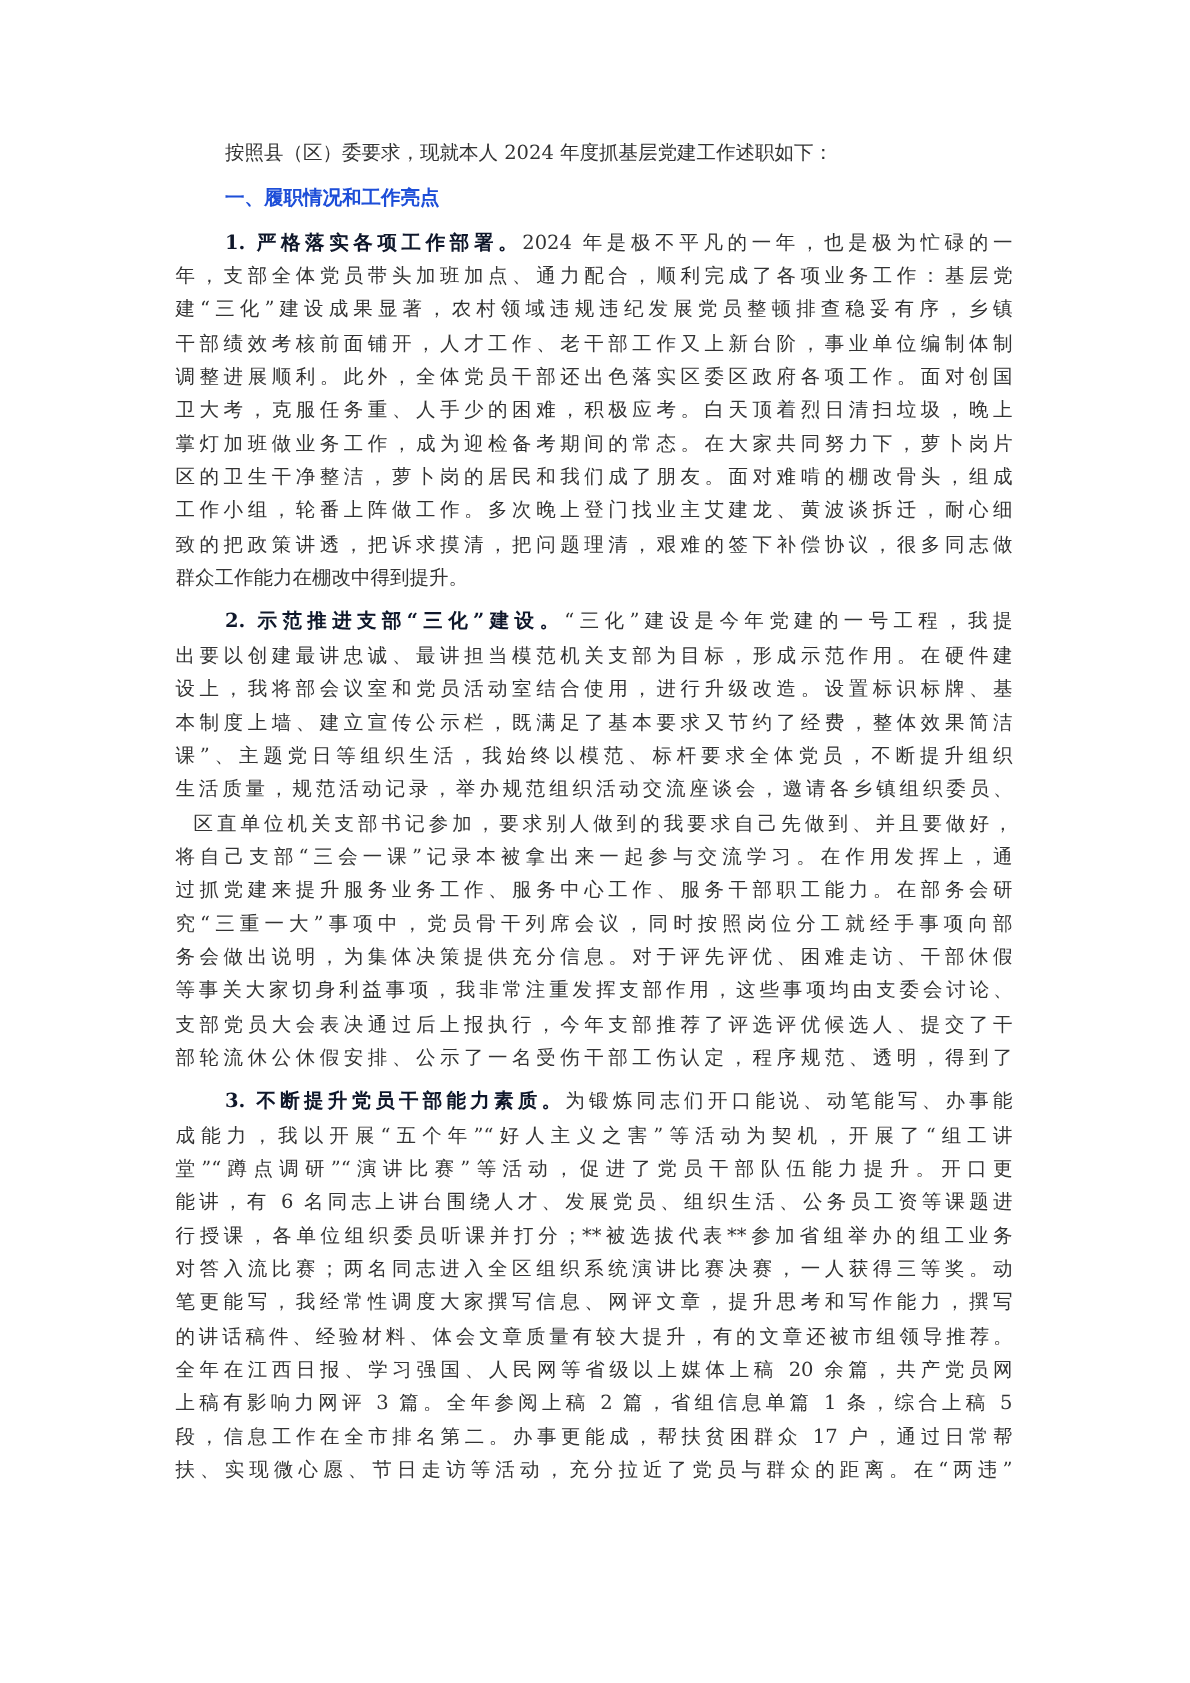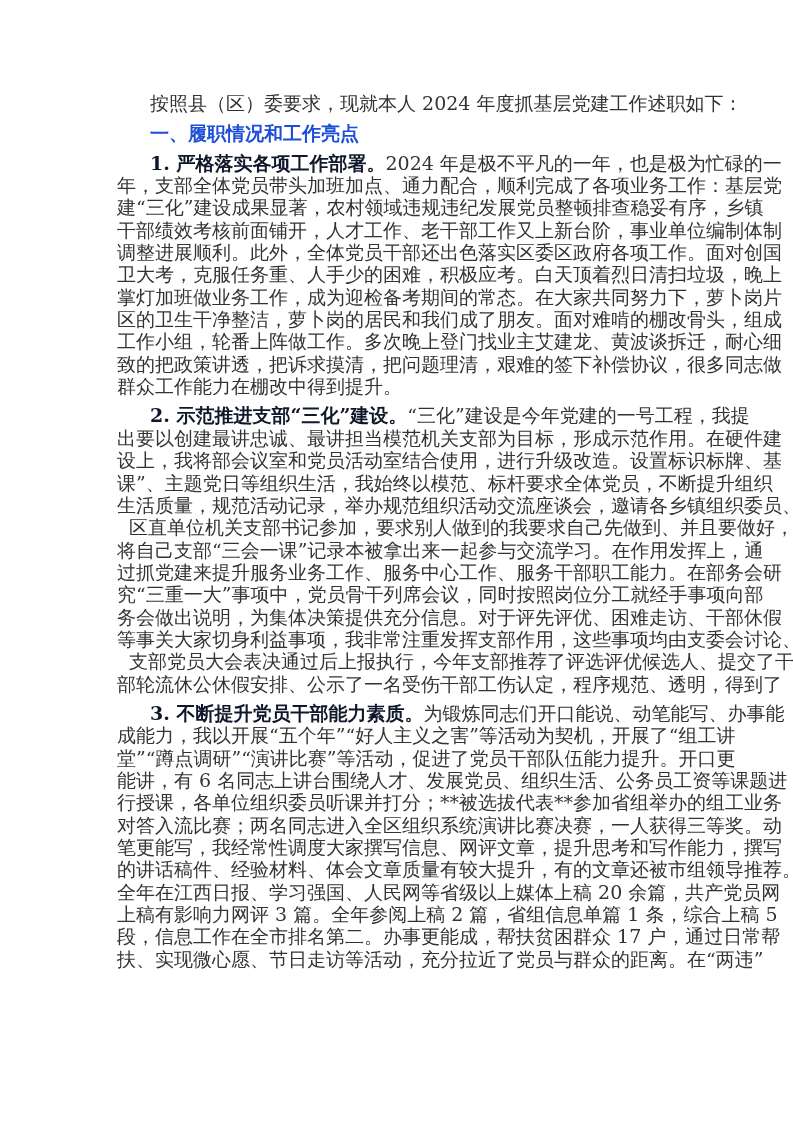--- a/index.html
+++ b/index.html
@@ -1,19 +1,19 @@
 <!DOCTYPE html>
 <html><head>
 <meta charset="utf-8">
 <style>
   html, body { margin: 0; padding: 0; background: #ffffff; }
   body { width: 793px; height: 1122px; position: relative; overflow: hidden;
          font-family: "DejaVu Serif", "Liberation Serif", serif; color: #333333; }
   .page { position: absolute; left: 117px; top: 92px; width: 558px; }
-  .line { display: block; height: 22.35px; line-height: 22.35px; font-size: 19px;
+  .line { display: block; height: 22.35px; line-height: 22.35px; font-size: 13px;
           white-space: nowrap; text-align: justify; text-align-last: justify; overflow: visible; }
   .line.last { text-align-last: left; }
   .indent { padding-left: 33px; }
   .para { margin-bottom: 7px; }
   .heading { font-weight: bold; color: #1d4ed8; }
   .bold { font-weight: bold; color: #0f172a; }
   .intro { margin-bottom: 8px; }
 </style>
 </head>
 <body>
@@ -35,29 +35,30 @@
     <div class="line" style="letter-spacing: 0px;">区的卫生干净整洁，萝卜岗的居民和我们成了朋友。面对难啃的棚改骨头，组成</div>
     <div class="line" style="letter-spacing: 0px;">工作小组，轮番上阵做工作。多次晚上登门找业主艾建龙、黄波谈拆迁，耐心细</div>
     <div class="line" style="letter-spacing: 0px;">致的把政策讲透，把诉求摸清，把问题理清，艰难的签下补偿协议，很多同志做</div>
     <div class="line last">群众工作能力在棚改中得到提升。</div>
   </div>
 
   <div class="para">
     <div class="line indent" style="letter-spacing: 0px;"><span class="bold">2. 示范推进支部“三化”建设。</span><span>“三化”建设是今年党建的一号工程，我提</span></div>
     <div class="line" style="letter-spacing: 0px;">出要以创建最讲忠诚、最讲担当模范机关支部为目标，形成示范作用。在硬件建</div>
     <div class="line" style="letter-spacing: 0px;">设上，我将部会议室和党员活动室结合使用，进行升级改造。设置标识标牌、基</div>
+    <div class="line" style="letter-spacing: 0px;">本制度上墙、建立宣传公示栏，既满足了基本要求又节约了经费，整体效果简洁</div>
     <div class="line" style="letter-spacing: 0px;">课”、主题党日等组织生活，我始终以模范、标杆要求全体党员，不断提升组织</div>
     <div class="line" style="letter-spacing: 0px;">生活质量，规范活动记录，举办规范组织活动交流座谈会，邀请各乡镇组织委员、</div>
     <div class="line" style="letter-spacing: 0px; margin-left: 12px;">区直单位机关支部书记参加，要求别人做到的我要求自己先做到、并且要做好，</div>
     <div class="line" style="letter-spacing: 0px;">将自己支部“三会一课”记录本被拿出来一起参与交流学习。在作用发挥上，通</div>
     <div class="line" style="letter-spacing: 0px;">过抓党建来提升服务业务工作、服务中心工作、服务干部职工能力。在部务会研</div>
     <div class="line" style="letter-spacing: 0px;">究“三重一大”事项中，党员骨干列席会议，同时按照岗位分工就经手事项向部</div>
     <div class="line" style="letter-spacing: 0px;">务会做出说明，为集体决策提供充分信息。对于评先评优、困难走访、干部休假</div>
     <div class="line" style="letter-spacing: 0px;">等事关大家切身利益事项，我非常注重发挥支部作用，这些事项均由支委会讨论、</div>
-    <div class="line" style="letter-spacing: 0px; margin-left: 12px;">支部党员大会表决通过后上报执行，今年支部推荐了评选评优候选人、提交了干</div>
+    <div class="line" style="letter-spacing: 0px;">支部党员大会表决通过后上报执行，今年支部推荐了评选评优候选人、提交了干</div>
     <div class="line" style="letter-spacing: 0px;">部轮流休公休假安排、公示了一名受伤干部工伤认定，程序规范、透明，得到了</div>
   </div>
 
   <div class="para">
     <div class="line indent" style="letter-spacing: 0px;"><span class="bold">3. 不断提升党员干部能力素质。</span><span>为锻炼同志们开口能说、动笔能写、办事能</span></div>
     <div class="line" style="letter-spacing: 0px;">成能力，我以开展“五个年”“好人主义之害”等活动为契机，开展了“组工讲</div>
     <div class="line" style="letter-spacing: 0px;">堂”“蹲点调研”“演讲比赛”等活动，促进了党员干部队伍能力提升。开口更</div>
     <div class="line" style="letter-spacing: 0px;">能讲，有 6 名同志上讲台围绕人才、发展党员、组织生活、公务员工资等课题进</div>
     <div class="line" style="letter-spacing: 0px;">行授课，各单位组织委员听课并打分；**被选拔代表**参加省组举办的组工业务</div>
     <div class="line" style="letter-spacing: 0px;">对答入流比赛；两名同志进入全区组织系统演讲比赛决赛，一人获得三等奖。动</div>

